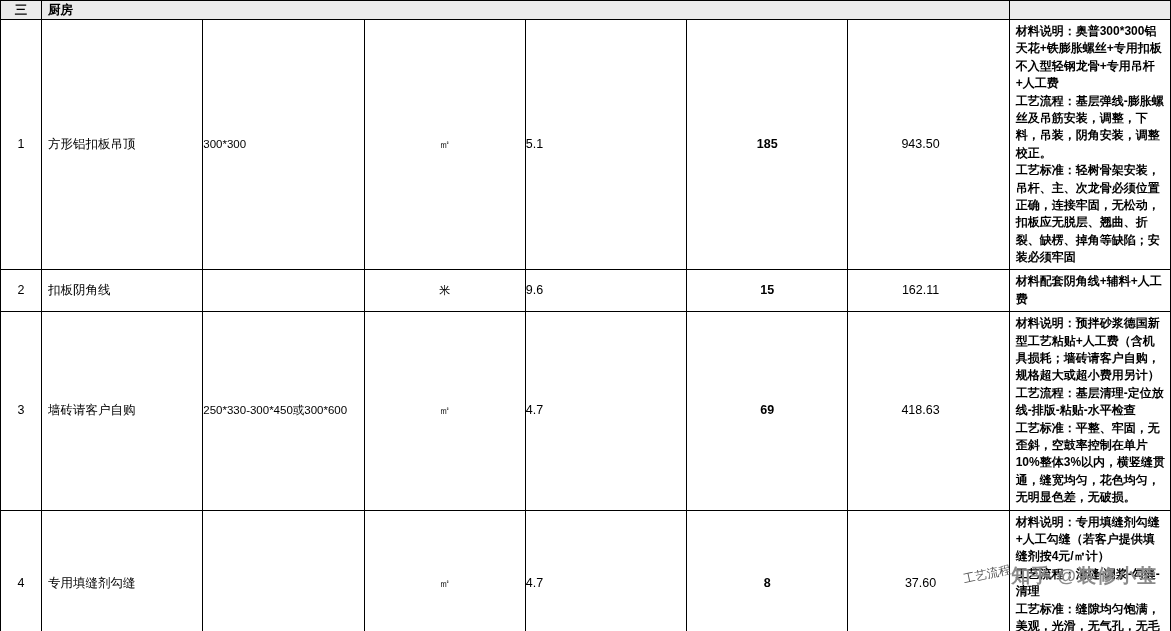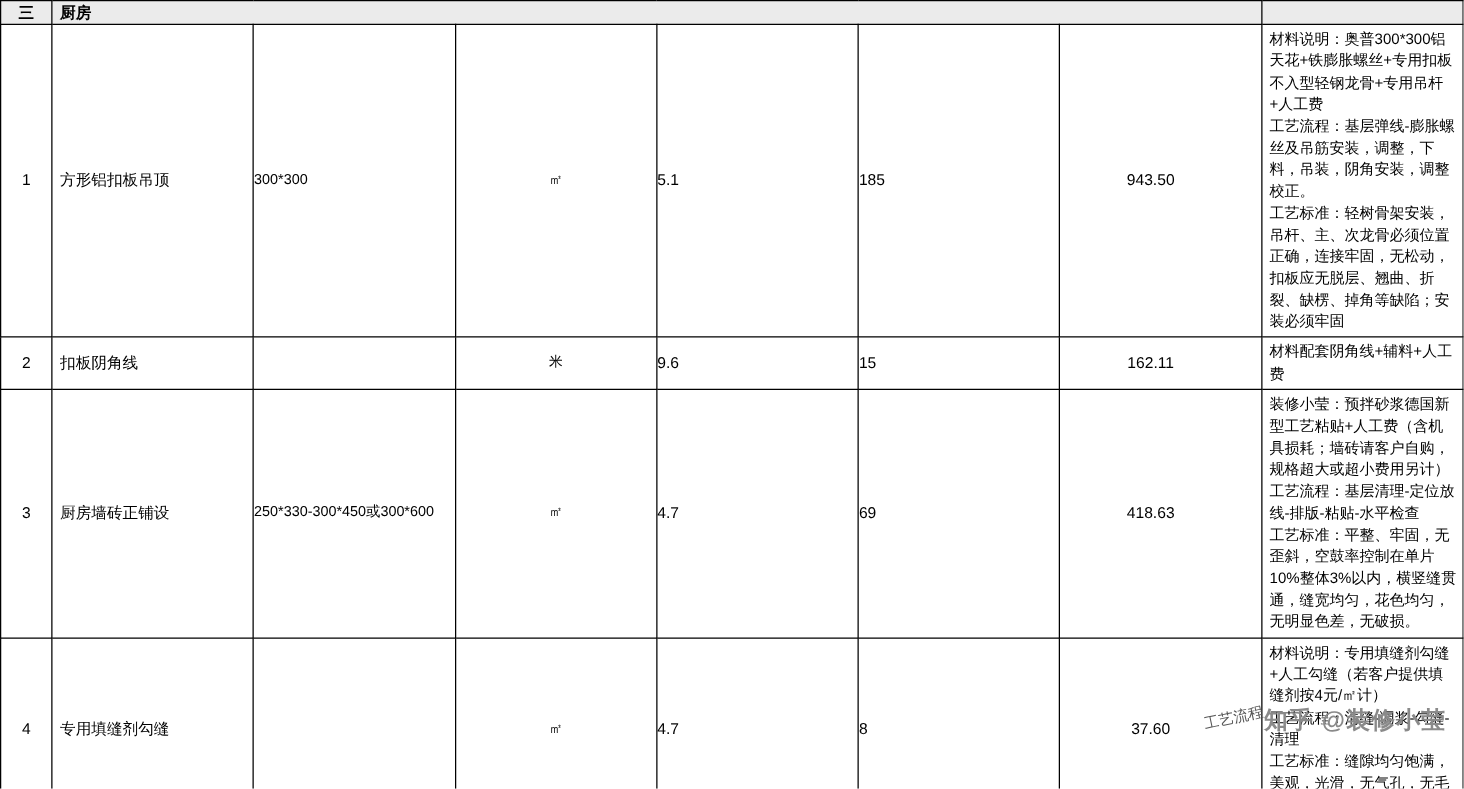--- a/index.html
+++ b/index.html
@@ -5,27 +5,27 @@
   html,body{margin:0;padding:0;background:#fff;}
   body{font-family:"Liberation Sans","DejaVu Sans",sans-serif;color:#000;}
   #sheet{width:1171px;height:631px;position:relative;overflow:hidden;background:#fff;}
   table{border-collapse:collapse;table-layout:fixed;width:1171px;}
   td{border:1px solid #000;padding:0;vertical-align:middle;font-size:12.5px;line-height:1.35;}
   .c-idx{width:40px;text-align:center;}
   .c-name{width:145px;padding-left:6px;}
   .c-spec{width:170px;text-align:left;font-size:11.5px;}
   .c-unit{width:40px;text-align:center;font-size:11px;}
   .c-qty{width:60px;}
-  .c-price{width:60px;}
+  .c-price{width:60px;text-align:center;font-weight:bold;}
   .c-total{width:85px;text-align:center;padding-right:16px;}
   .c-desc{padding:3px 4px 3px 6px;vertical-align:top;font-size:12px;line-height:1.45;text-align:left;}
   .section-head td{font-weight:bold;background:#ebebeb;height:18px;}
   .section-head .sh-num{text-align:center;width:40px;}
   .section-head .sh-title{padding-left:6px;}
-  .desc-line{white-space:pre-wrap;}
+  .desc-line{white-space:pre-wrap;font-weight:bold;}
   .wm{position:absolute;right:14px;bottom:42px;font-size:19px;color:#8a8a8a;font-weight:bold;letter-spacing:1px;}
   .rot{position:absolute;right:160px;bottom:48px;font-size:12px;color:#555;transform:rotate(-12deg);}
 </style>
 </head>
 <body>
 
 <div id="sheet">
   <table>
     <tbody id="tbody">
         <tr class="section-head">
@@ -54,28 +54,28 @@
           <td class="c-unit">米</td>
           <td class="c-qty">9.6</td>
           <td class="c-price">15</td>
           <td class="c-total">162.11</td>
           <td class="c-desc">
             <div class="desc-line">材料配套阴角线+辅料+人工费</div>
           </td>
         </tr>
         <tr>
           <td class="c-idx">3</td>
-          <td class="c-name">厨房墙砖正铺设</td>
+          <td class="c-name">墙砖请客户自购</td>
           <td class="c-spec">250*330-300*450或300*600</td>
           <td class="c-unit">㎡</td>
           <td class="c-qty">4.7</td>
           <td class="c-price">69</td>
           <td class="c-total">418.63</td>
           <td class="c-desc">
-            <div class="desc-line">装修小莹：预拌砂浆德国新型工艺粘贴+人工费（含机具损耗；墙砖请客户自购，规格超大或超小费用另计）
+            <div class="desc-line">材料说明：预拌砂浆德国新型工艺粘贴+人工费（含机具损耗；墙砖请客户自购，规格超大或超小费用另计）
 工艺流程：基层清理-定位放线-排版-粘贴-水平检查
 工艺标准：平整、牢固，无歪斜，空鼓率控制在单片10%整体3%以内，横竖缝贯通，缝宽均匀，花色均匀，无明显色差，无破损。</div>
           </td>
         </tr>
         <tr>
           <td class="c-idx">4</td>
           <td class="c-name">专用填缝剂勾缝</td>
           <td class="c-spec"></td>
           <td class="c-unit">㎡</td>
           <td class="c-qty">4.7</td>

